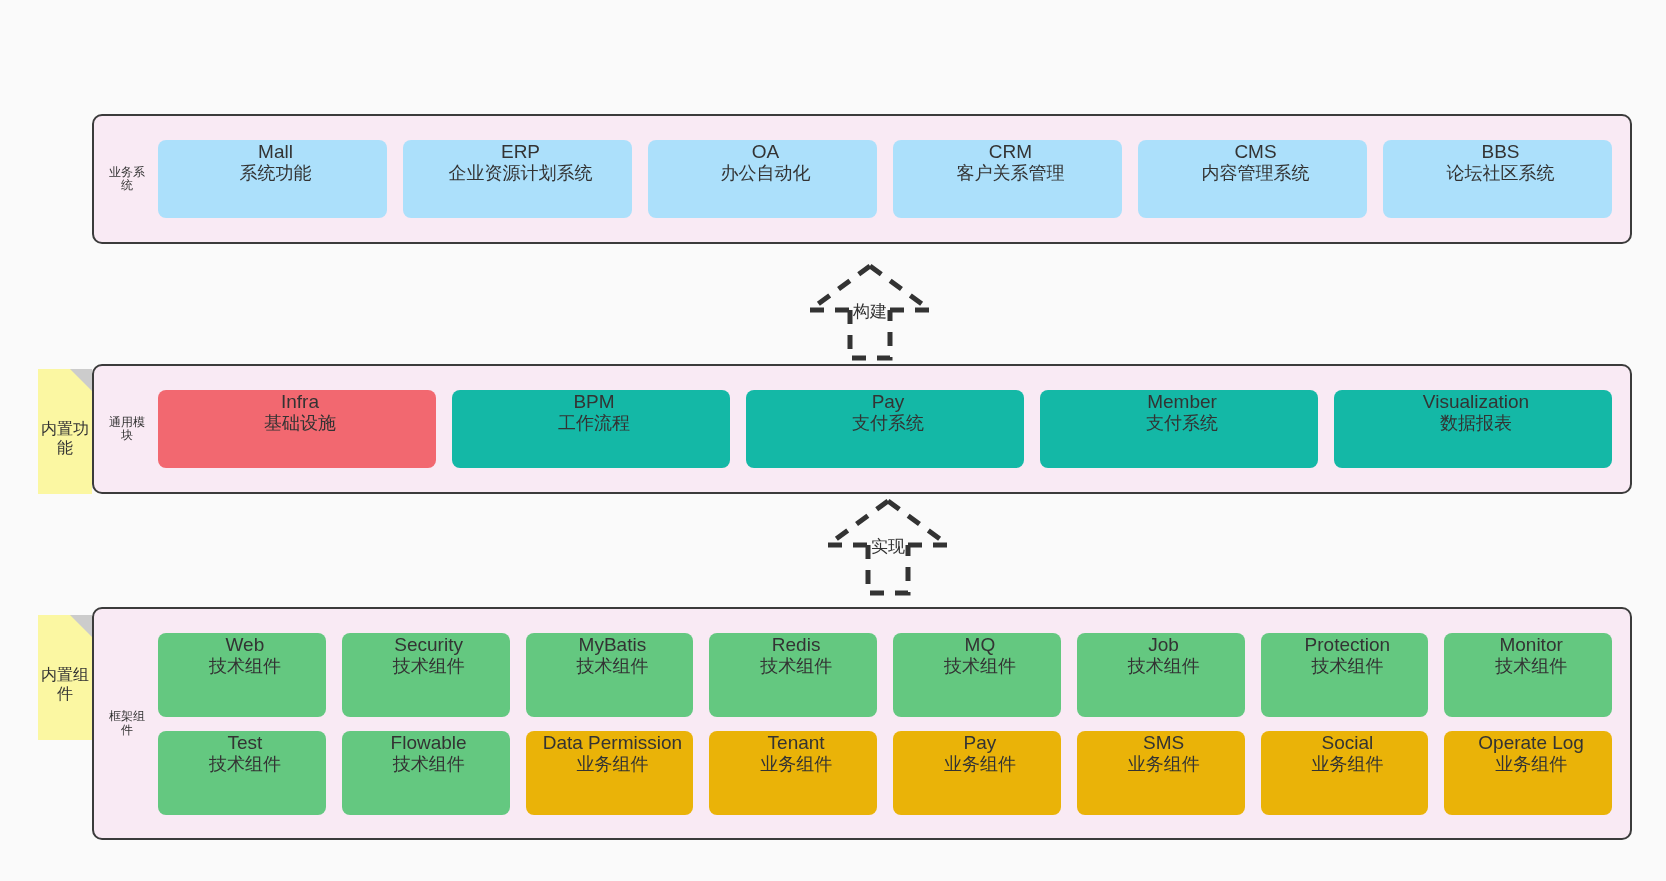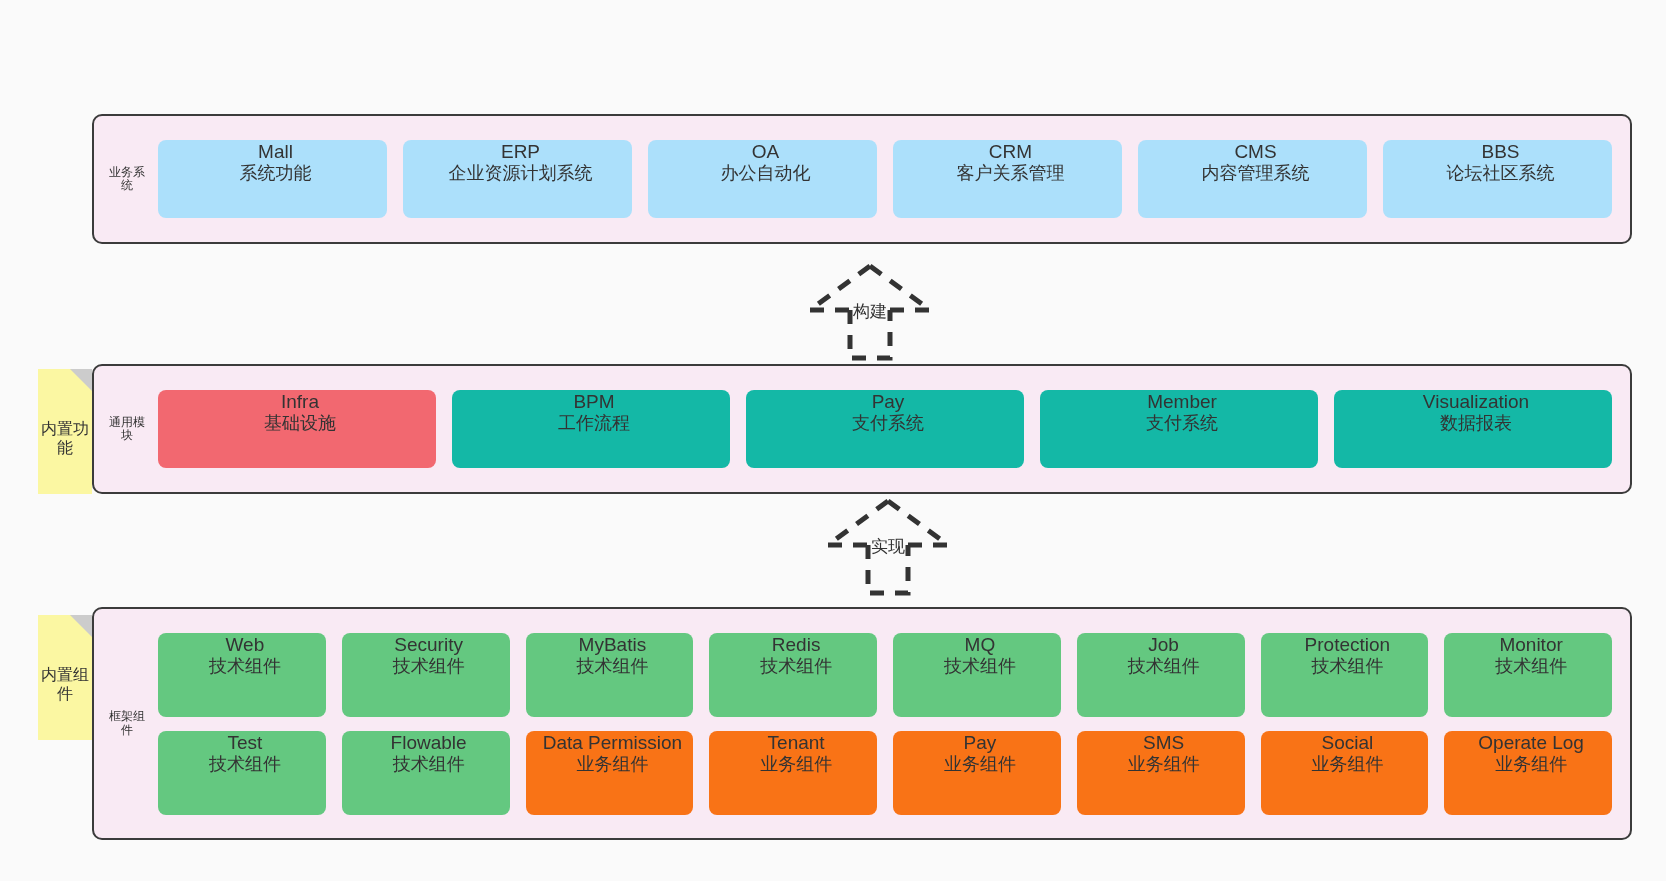--- a/index.html
+++ b/index.html
@@ -80,21 +80,21 @@
 
   
   #band-framework { left: 92px; top: 607px; width: 1540px; height: 233px; }
   #band-framework .cell { height: 84px; }
   #band-framework .band-title { width: 46px; flex: 0 0 46px; }
 
   .c-blue  { background: #ace0fb; }
   .c-red   { background: #f26870; }
   .c-pink  { background: #14b8a6; }
   .c-green { background: #64c880; }
-  .c-lgreen{ background: #f97316; }
+  .c-lgreen{ background: #eab308; }
 
   
   .note {
     position: absolute;
     background: #fbf7a2;
     width: 54px;
     box-sizing: border-box;
     display: flex;
     align-items: center;
     justify-content: center;

